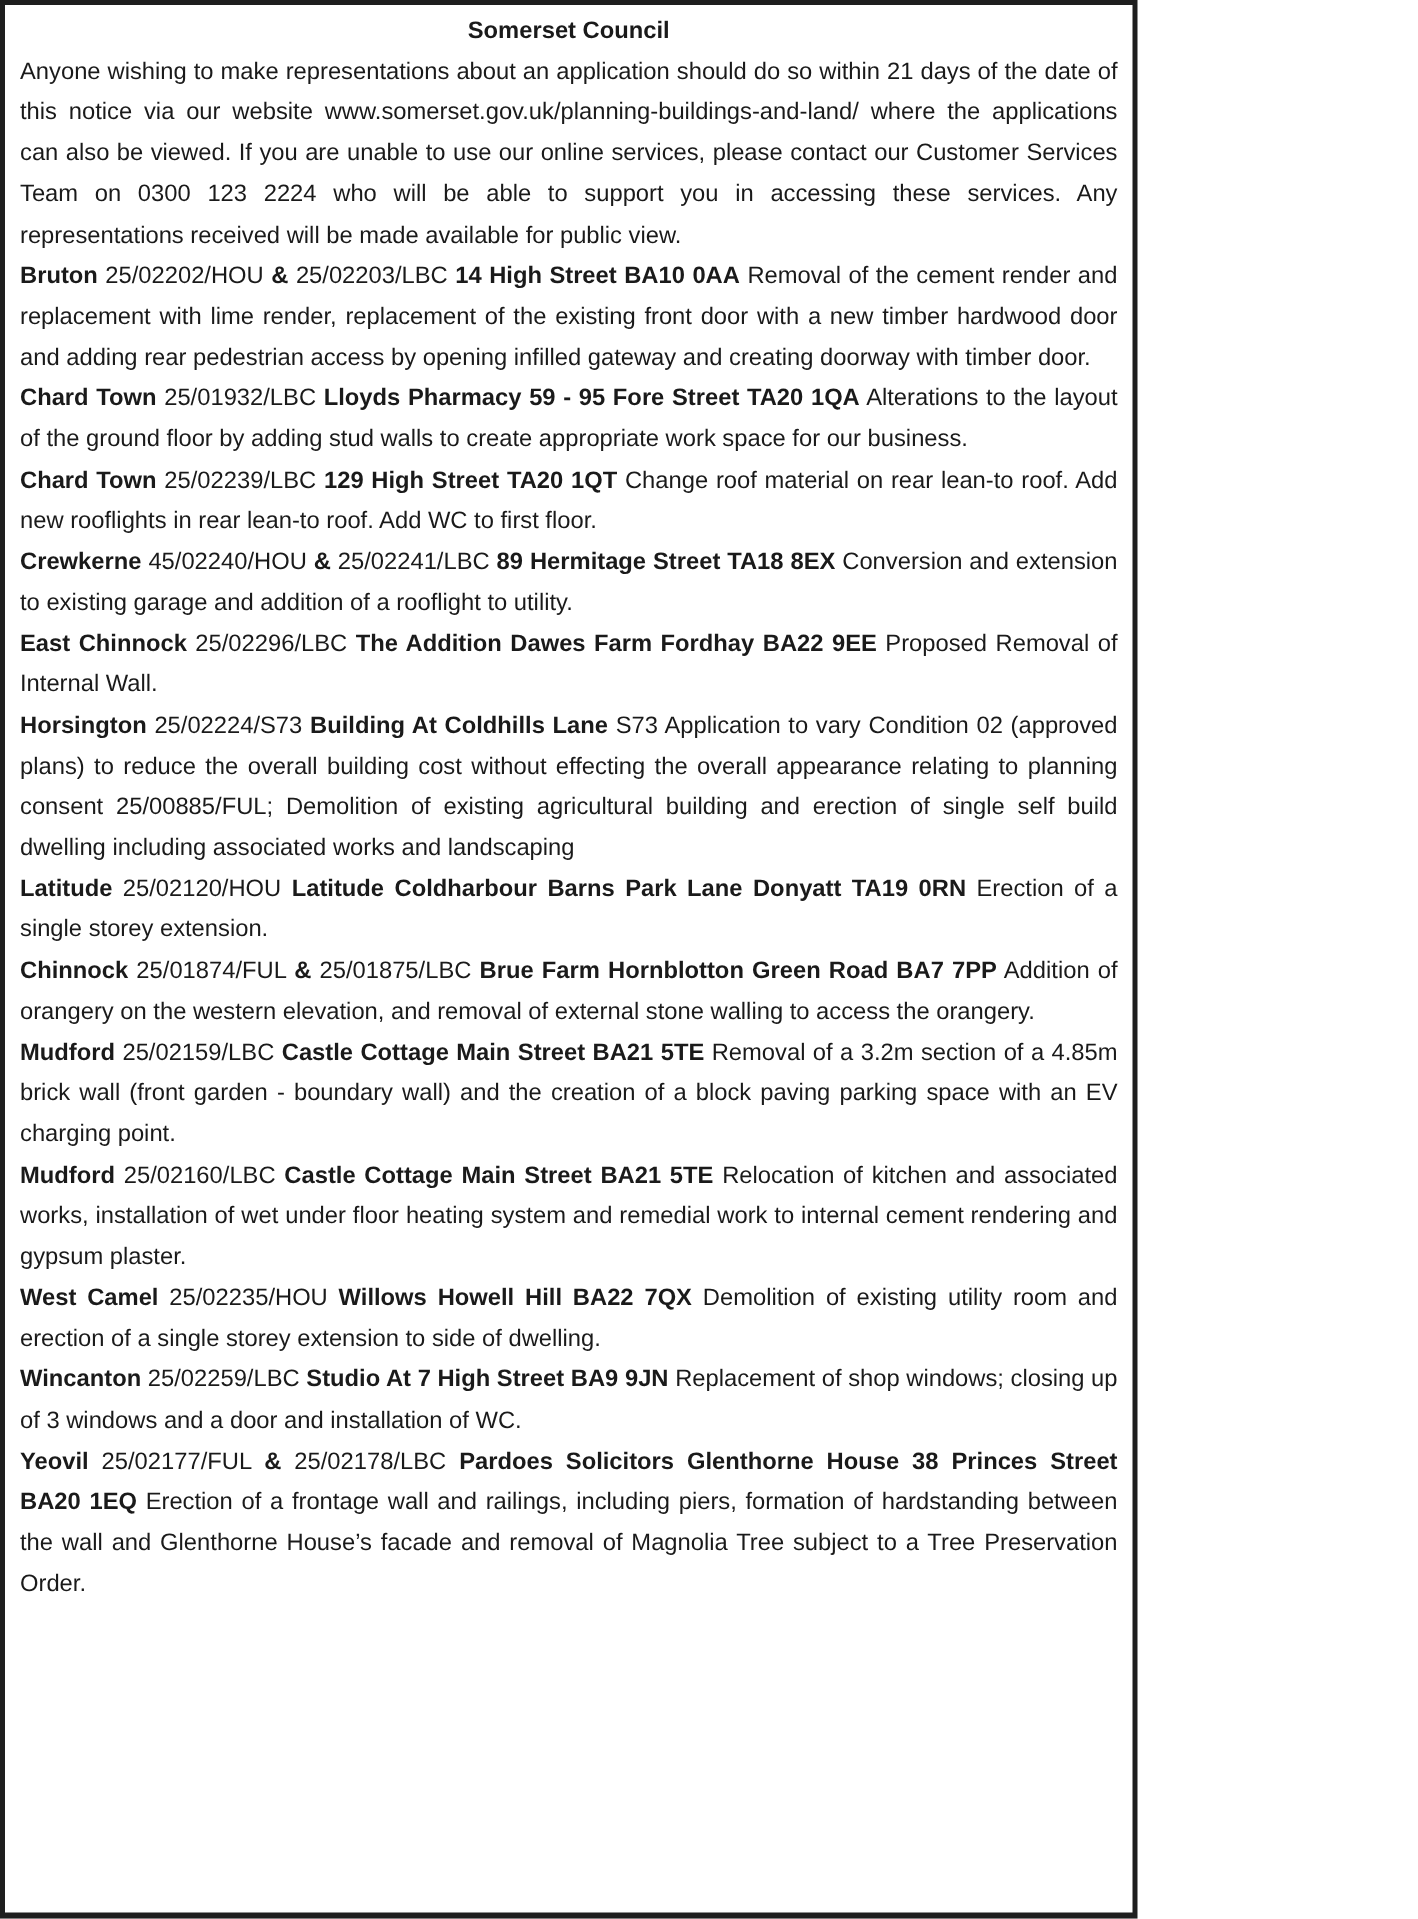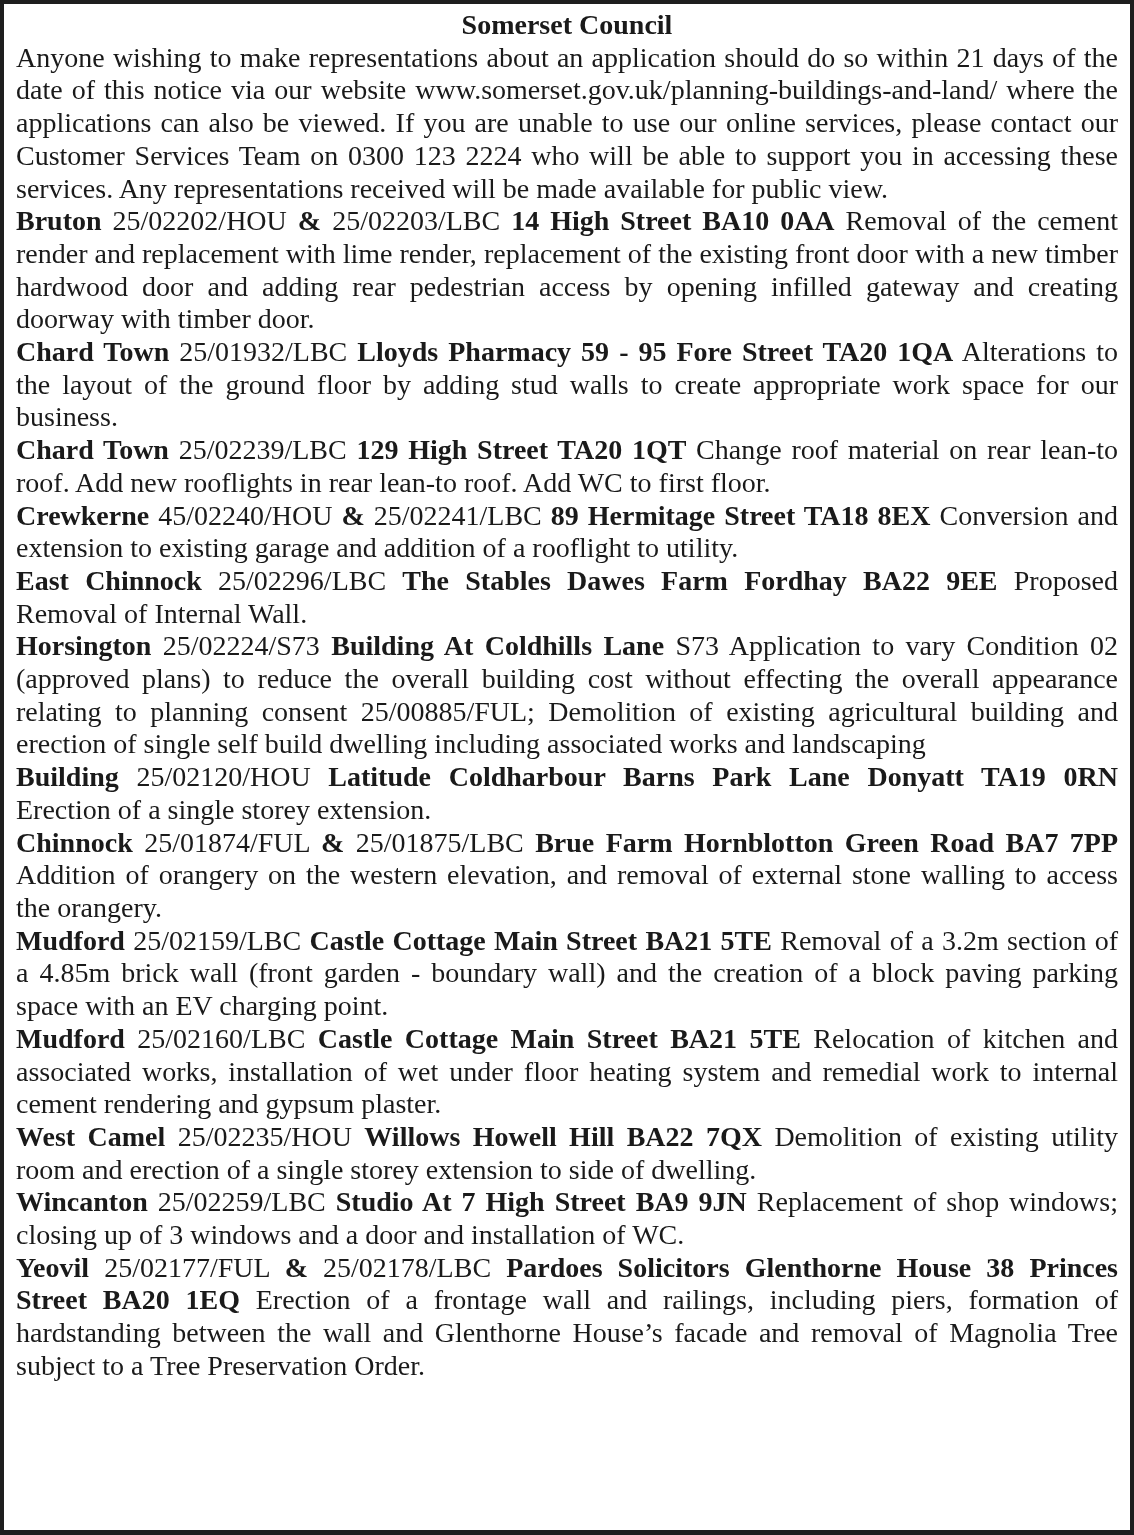--- a/index.html
+++ b/index.html
@@ -7,30 +7,30 @@
       padding: 0;
       background: #ffffff;
     }
     body {
       width: 1134px;
       height: 1535px;
       overflow: hidden;
     }
     .notice {
       box-sizing: border-box;
-      width: 1134px;
+      width: 910px;
       height: 1535px;
       border-style: solid;
       border-color: #1e1e1e;
       border-width: 4px 4px 5px 4px;
       background: #ffffff;
       padding: 5px 12px 0 12px;
-      font-family: Liberation Serif, serif;
+      font-family: Liberation Sans, sans-serif;
       color: #1a1a1a;
-      font-size: 28px;
+      font-size: 19px;
       line-height: 32.7px;
     }
     .heading {
       text-align: center;
       font-weight: bold;
       margin: 0;
     }
     .heading p {
       margin: 0;
     }
@@ -53,23 +53,23 @@
 <div class="notice">
   <div class="heading">
     <p>Somerset Council</p>
   </div>
   <p class="para">Anyone wishing to make representations about an application should do so within 21 days of the date of this notice via our website www.somerset.gov.uk/planning-buildings-and-land/ where the applications can also be viewed. If you are unable to use our online services, please contact our Customer Services Team on 0300 123 2224 who will be able to support you in accessing these services. Any representations received will be made available for public view.</p>
   <ul class="apps" id="apps">
       <li class="app"><span class="b">Bruton</span> <span>25/02202/HOU</span> <span class="b">&amp;</span> <span>25/02203/LBC</span> <span class="b">14 High Street BA10 0AA</span> <span>Removal of the cement render and replacement with lime render, replacement of the existing front door with a new timber hardwood door and adding rear pedestrian access by opening infilled gateway and creating doorway with timber door.</span></li>
       <li class="app"><span class="b">Chard Town</span> <span>25/01932/LBC</span> <span class="b">Lloyds Pharmacy 59 - 95 Fore Street TA20 1QA</span> <span>Alterations to the layout of the ground floor by adding stud walls to create appropriate work space for our business.</span></li>
       <li class="app"><span class="b">Chard Town</span> <span>25/02239/LBC</span> <span class="b">129 High Street TA20 1QT</span> <span>Change roof material on rear lean-to roof. Add new rooflights in rear lean-to roof. Add WC to first floor.</span></li>
       <li class="app"><span class="b">Crewkerne</span> <span>45/02240/HOU</span> <span class="b">&amp;</span> <span>25/02241/LBC</span> <span class="b">89 Hermitage Street TA18 8EX</span> <span>Conversion and extension to existing garage and addition of a rooflight to utility.</span></li>
-      <li class="app"><span class="b">East Chinnock</span> <span>25/02296/LBC</span> <span class="b">The Stables Dawes Farm Fordhay BA22 9EE</span> <span>Proposed Removal of Internal Wall.</span></li>
+      <li class="app"><span class="b">East Chinnock</span> <span>25/02296/LBC</span> <span class="b">The Addition Dawes Farm Fordhay BA22 9EE</span> <span>Proposed Removal of Internal Wall.</span></li>
       <li class="app"><span class="b">Horsington</span> <span>25/02224/S73</span> <span class="b">Building At Coldhills Lane</span> <span>S73 Application to vary Condition 02 (approved plans) to reduce the overall building cost without effecting the overall appearance relating to planning consent 25/00885/FUL; Demolition of existing agricultural building and erection of single self build dwelling including associated works and landscaping</span></li>
-      <li class="app"><span class="b">Building</span> <span>25/02120/HOU</span> <span class="b">Latitude Coldharbour Barns Park Lane Donyatt TA19 0RN</span> <span>Erection of a single storey extension.</span></li>
+      <li class="app"><span class="b">Latitude</span> <span>25/02120/HOU</span> <span class="b">Latitude Coldharbour Barns Park Lane Donyatt TA19 0RN</span> <span>Erection of a single storey extension.</span></li>
       <li class="app"><span class="b">Chinnock</span> <span>25/01874/FUL</span> <span class="b">&amp;</span> <span>25/01875/LBC</span> <span class="b">Brue Farm Hornblotton Green Road BA7 7PP</span> <span>Addition of orangery on the western elevation, and removal of external stone walling to access the orangery.</span></li>
       <li class="app"><span class="b">Mudford</span> <span>25/02159/LBC</span> <span class="b">Castle Cottage Main Street BA21 5TE</span> <span>Removal of a 3.2m section of a 4.85m brick wall (front garden - boundary wall) and the creation of a block paving parking space with an EV charging point.</span></li>
       <li class="app"><span class="b">Mudford</span> <span>25/02160/LBC</span> <span class="b">Castle Cottage Main Street BA21 5TE</span> <span>Relocation of kitchen and associated works, installation of wet under floor heating system and remedial work to internal cement rendering and gypsum plaster.</span></li>
       <li class="app"><span class="b">West Camel</span> <span>25/02235/HOU</span> <span class="b">Willows Howell Hill BA22 7QX</span> <span>Demolition of existing utility room and erection of a single storey extension to side of dwelling.</span></li>
       <li class="app"><span class="b">Wincanton</span> <span>25/02259/LBC</span> <span class="b">Studio At 7 High Street BA9 9JN</span> <span>Replacement of shop windows; closing up of 3 windows and a door and installation of WC.</span></li>
       <li class="app"><span class="b">Yeovil</span> <span>25/02177/FUL</span> <span class="b">&amp;</span> <span>25/02178/LBC</span> <span class="b">Pardoes Solicitors Glenthorne House 38 Princes Street BA20 1EQ</span> <span>Erection of a frontage wall and railings, including piers, formation of hardstanding between the wall and Glenthorne House’s facade and removal of Magnolia Tree subject to a Tree Preservation Order.</span></li>
     </ul>
 </div>
 
 </body></html>

